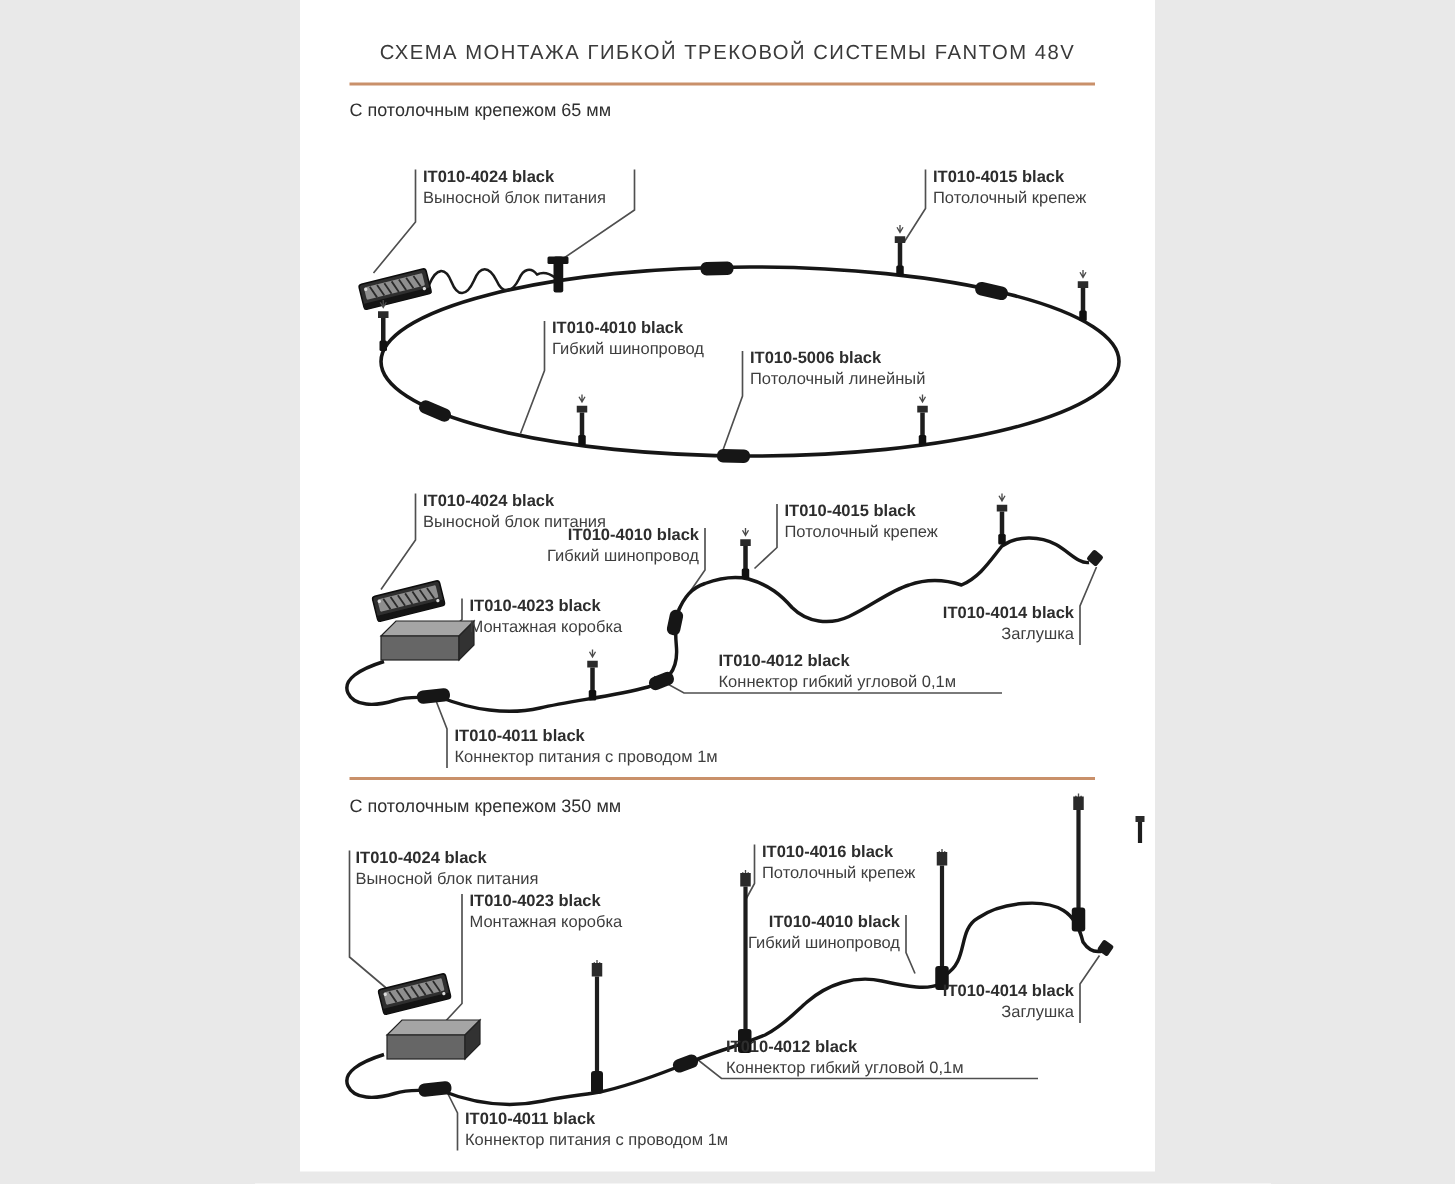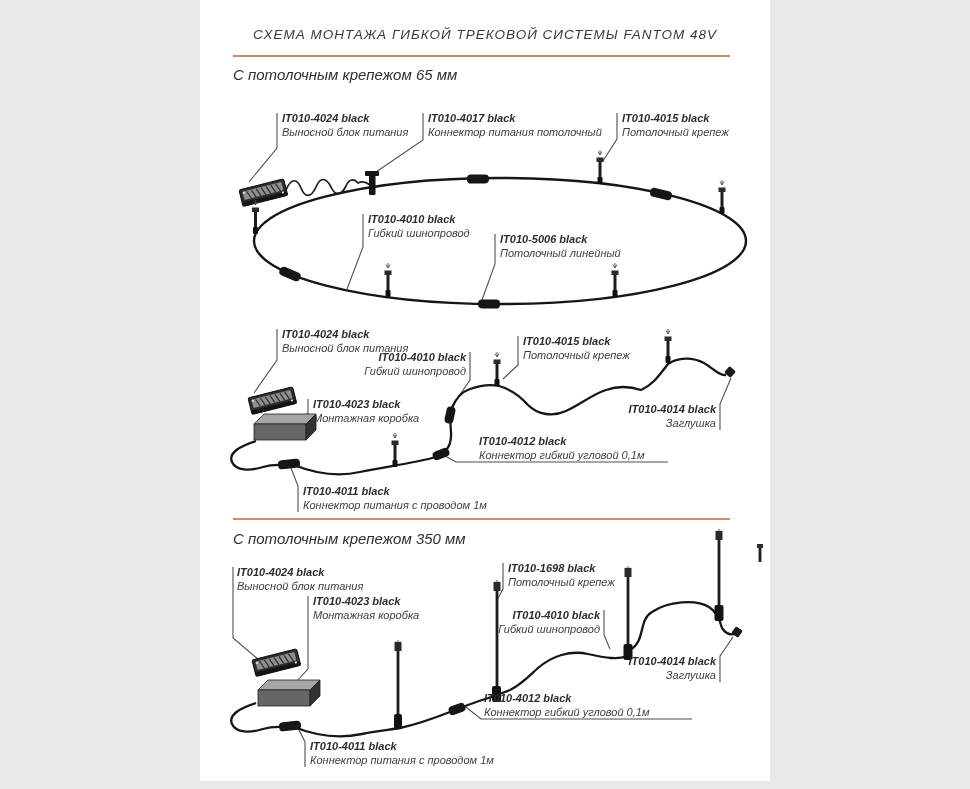--- a/index.html
+++ b/index.html
@@ -1,24 +1,24 @@
 <!DOCTYPE html>
 <html><head>
 <meta charset="utf-8">
 <style>
   html,body{margin:0;padding:0;}
   #stage{position:relative;width:970px;height:789px;background:#e9e9e9;overflow:hidden;
-         font-family:"Liberation Sans","DejaVu Sans",sans-serif;font-style:italic;}
+         font-family:"Liberation Sans","DejaVu Sans",sans-serif;}
   #paper{position:absolute;left:200px;top:0;width:570px;height:781px;background:#ffffff;}
   #page-title{position:absolute;left:200px;top:27px;width:570px;text-align:center;
               font-size:13.5px;letter-spacing:1px;color:#3a3a3a;}
   .accent-line{position:absolute;left:233px;width:497px;height:2px;background:#c9906a;}
   #accent-1{top:55px;}
   #accent-2{top:518px;}
-  .section-heading{position:absolute;font-size:15px;color:#2f2f2f;}
+  .section-heading{position:absolute;font-size:12px;color:#2f2f2f;}
   #heading-1{left:233px;top:66px;}
   #heading-2{left:233px;top:530px;}
   .lbl{position:absolute;font-size:11px;line-height:13.5px;white-space:nowrap;}
   .lbl .code{font-weight:bold;color:#2d2d2d;}
   .lbl .desc{color:#3e3e3e;}
   .lbl.right{text-align:right;}
   svg{position:absolute;left:0;top:0;}
 </style>
 </head>
 <body>
@@ -187,24 +187,20 @@
         <rect x="757" y="544" width="6" height="4" fill="#2a2a2a"></rect>
         <rect x="758.6" y="548" width="2.8" height="14" fill="#1d1d1d"></rect>
       </g>
     </g>
   </svg>
 
   <div class="lbl" style="left:282px;top:112px">
     <div class="code">IT010-4024 black</div>
     <div class="desc">Выносной блок питания</div>
   </div>
-  <div class="lbl" style="left:428px;top:112px">
-    <div class="code">IT010-4017 black</div>
-    <div class="desc">Коннектор питания потолочный</div>
-  </div>
   <div class="lbl" style="left:622px;top:112px">
     <div class="code">IT010-4015 black</div>
     <div class="desc">Потолочный крепеж</div>
   </div>
   <div class="lbl" style="left:368px;top:213px">
     <div class="code">IT010-4010 black</div>
     <div class="desc">Гибкий шинопровод</div>
   </div>
   <div class="lbl" style="left:500px;top:233px">
     <div class="code">IT010-5006 black</div>
@@ -240,21 +236,21 @@
   </div>
   <div class="lbl" style="left:237px;top:566px">
     <div class="code">IT010-4024 black</div>
     <div class="desc">Выносной блок питания</div>
   </div>
   <div class="lbl" style="left:313px;top:595px">
     <div class="code">IT010-4023 black</div>
     <div class="desc">Монтажная коробка</div>
   </div>
   <div class="lbl" style="left:508px;top:562px">
-    <div class="code">IT010-1698 black</div>
+    <div class="code">IT010-4016 black</div>
     <div class="desc">Потолочный крепеж</div>
   </div>
   <div class="lbl right" style="right:370px;top:609px">
     <div class="code">IT010-4010 black</div>
     <div class="desc">Гибкий шинопровод</div>
   </div>
   <div class="lbl right" style="right:254px;top:655px">
     <div class="code">IT010-4014 black</div>
     <div class="desc">Заглушка</div>
   </div>

